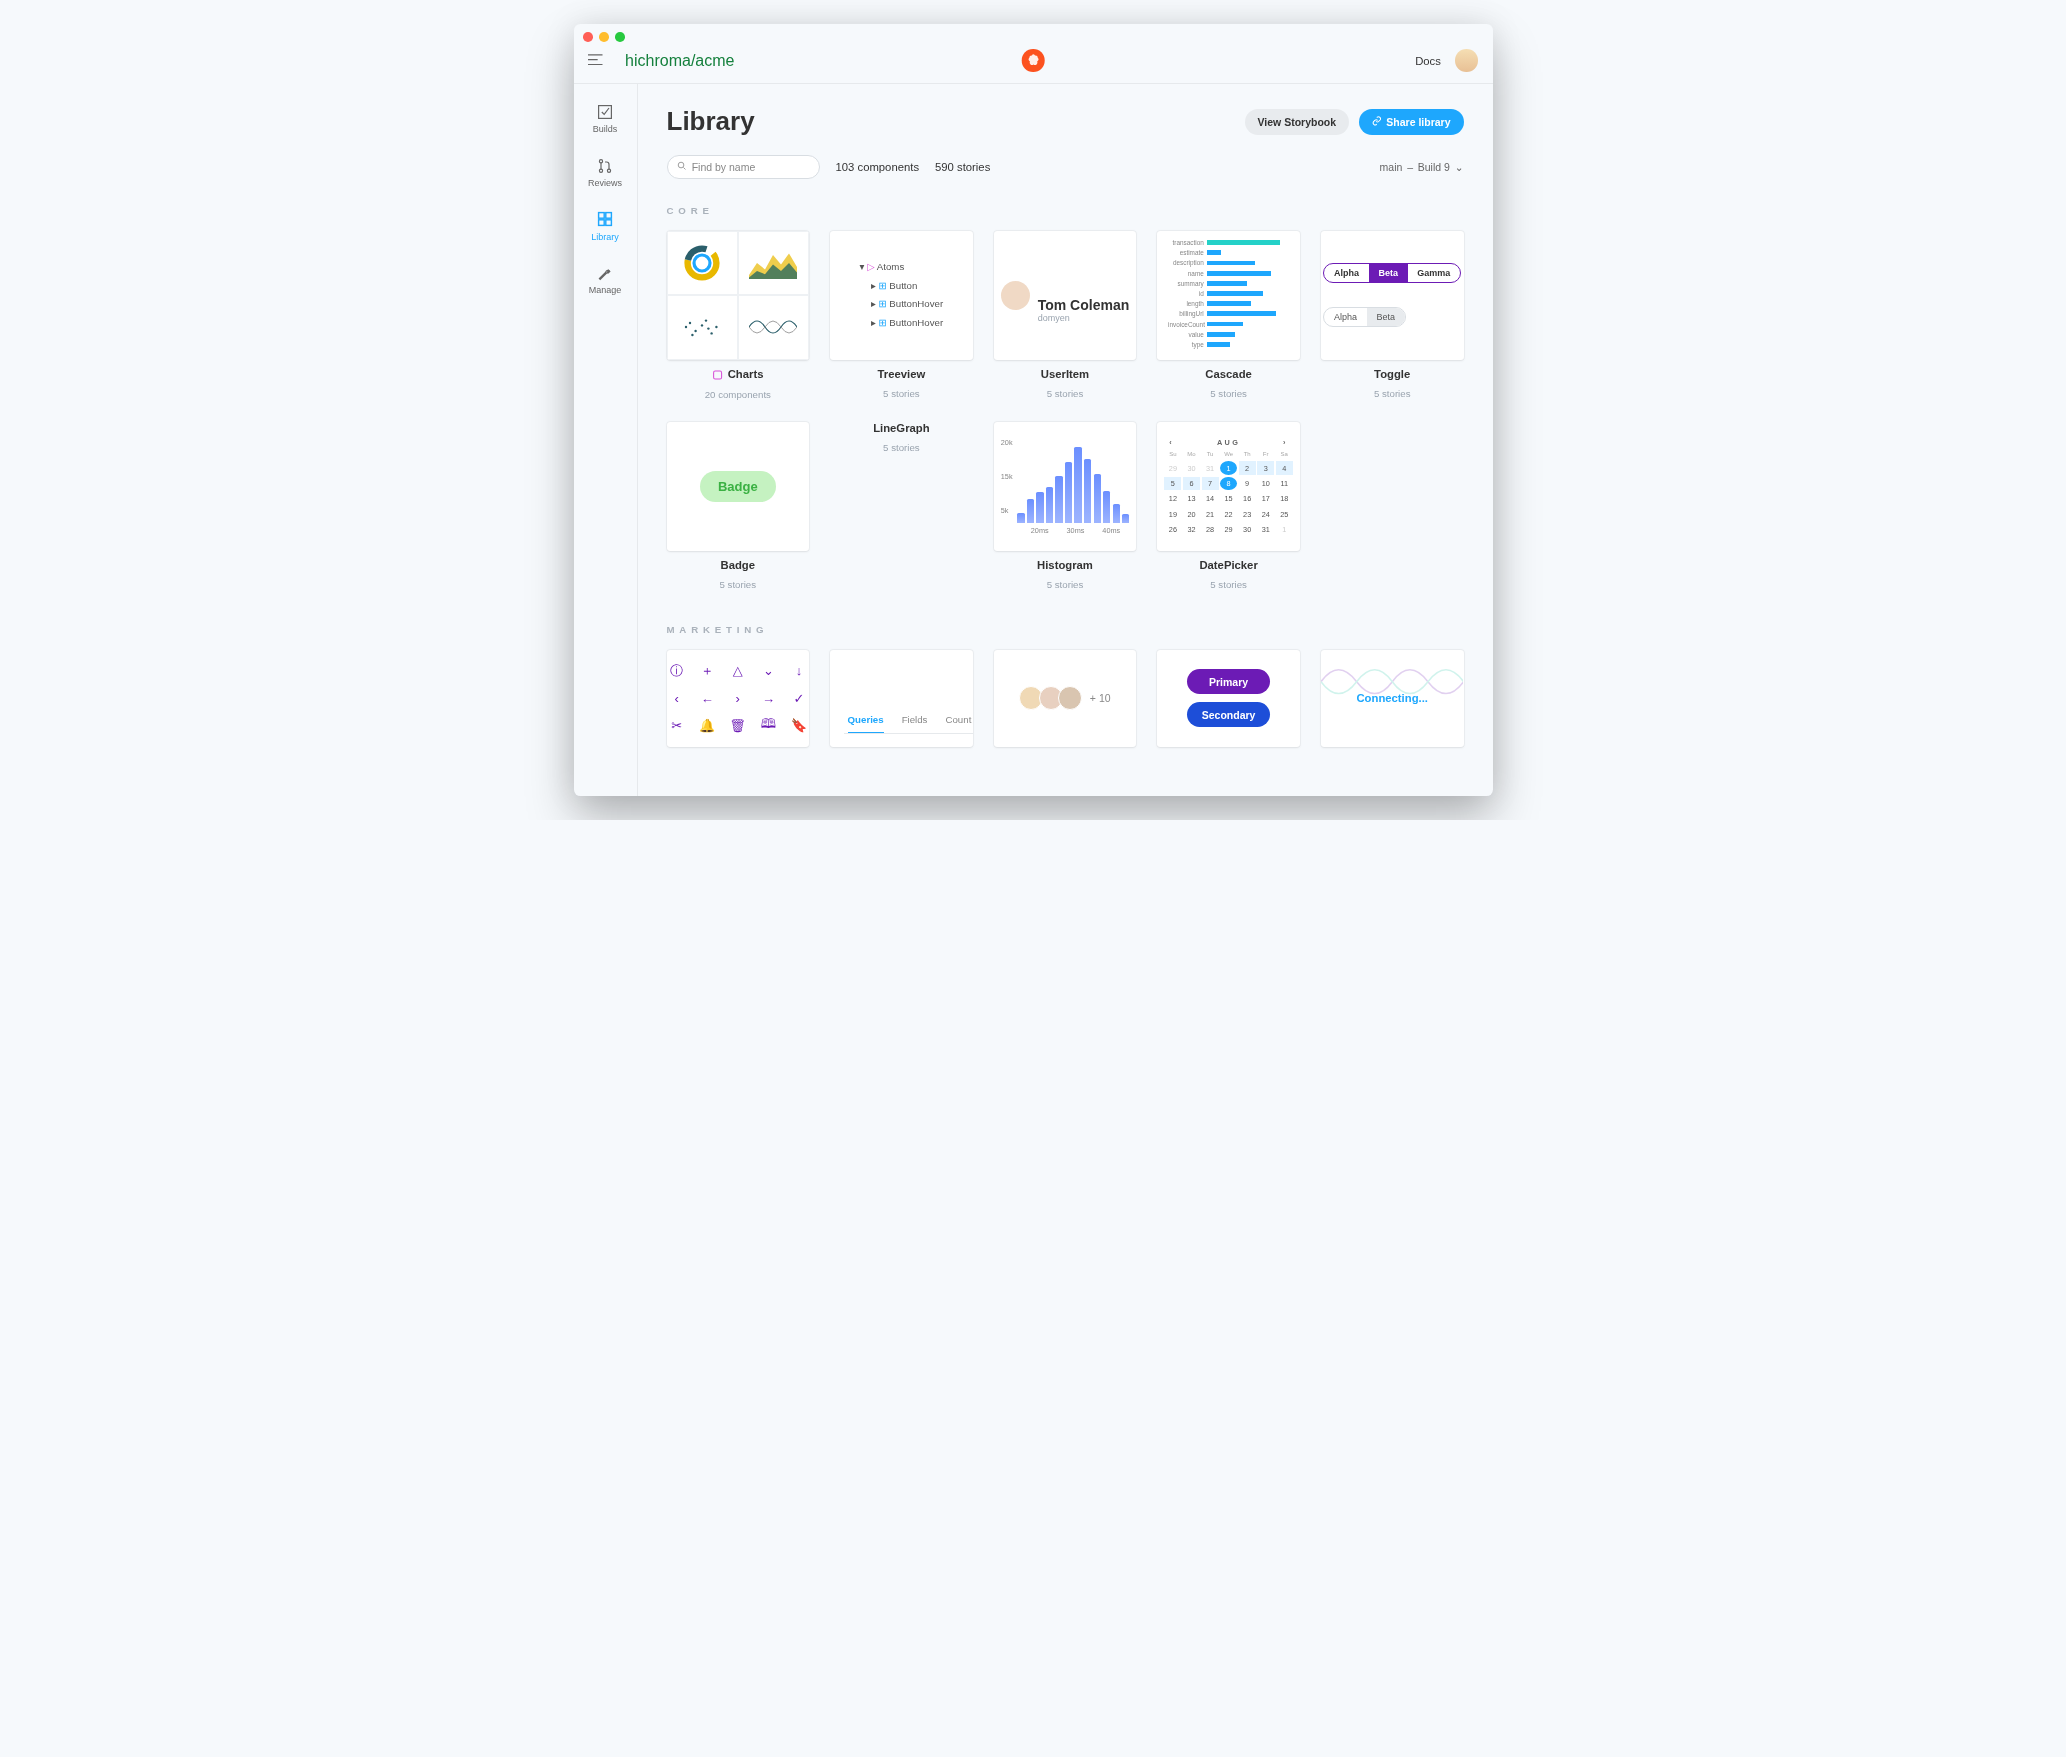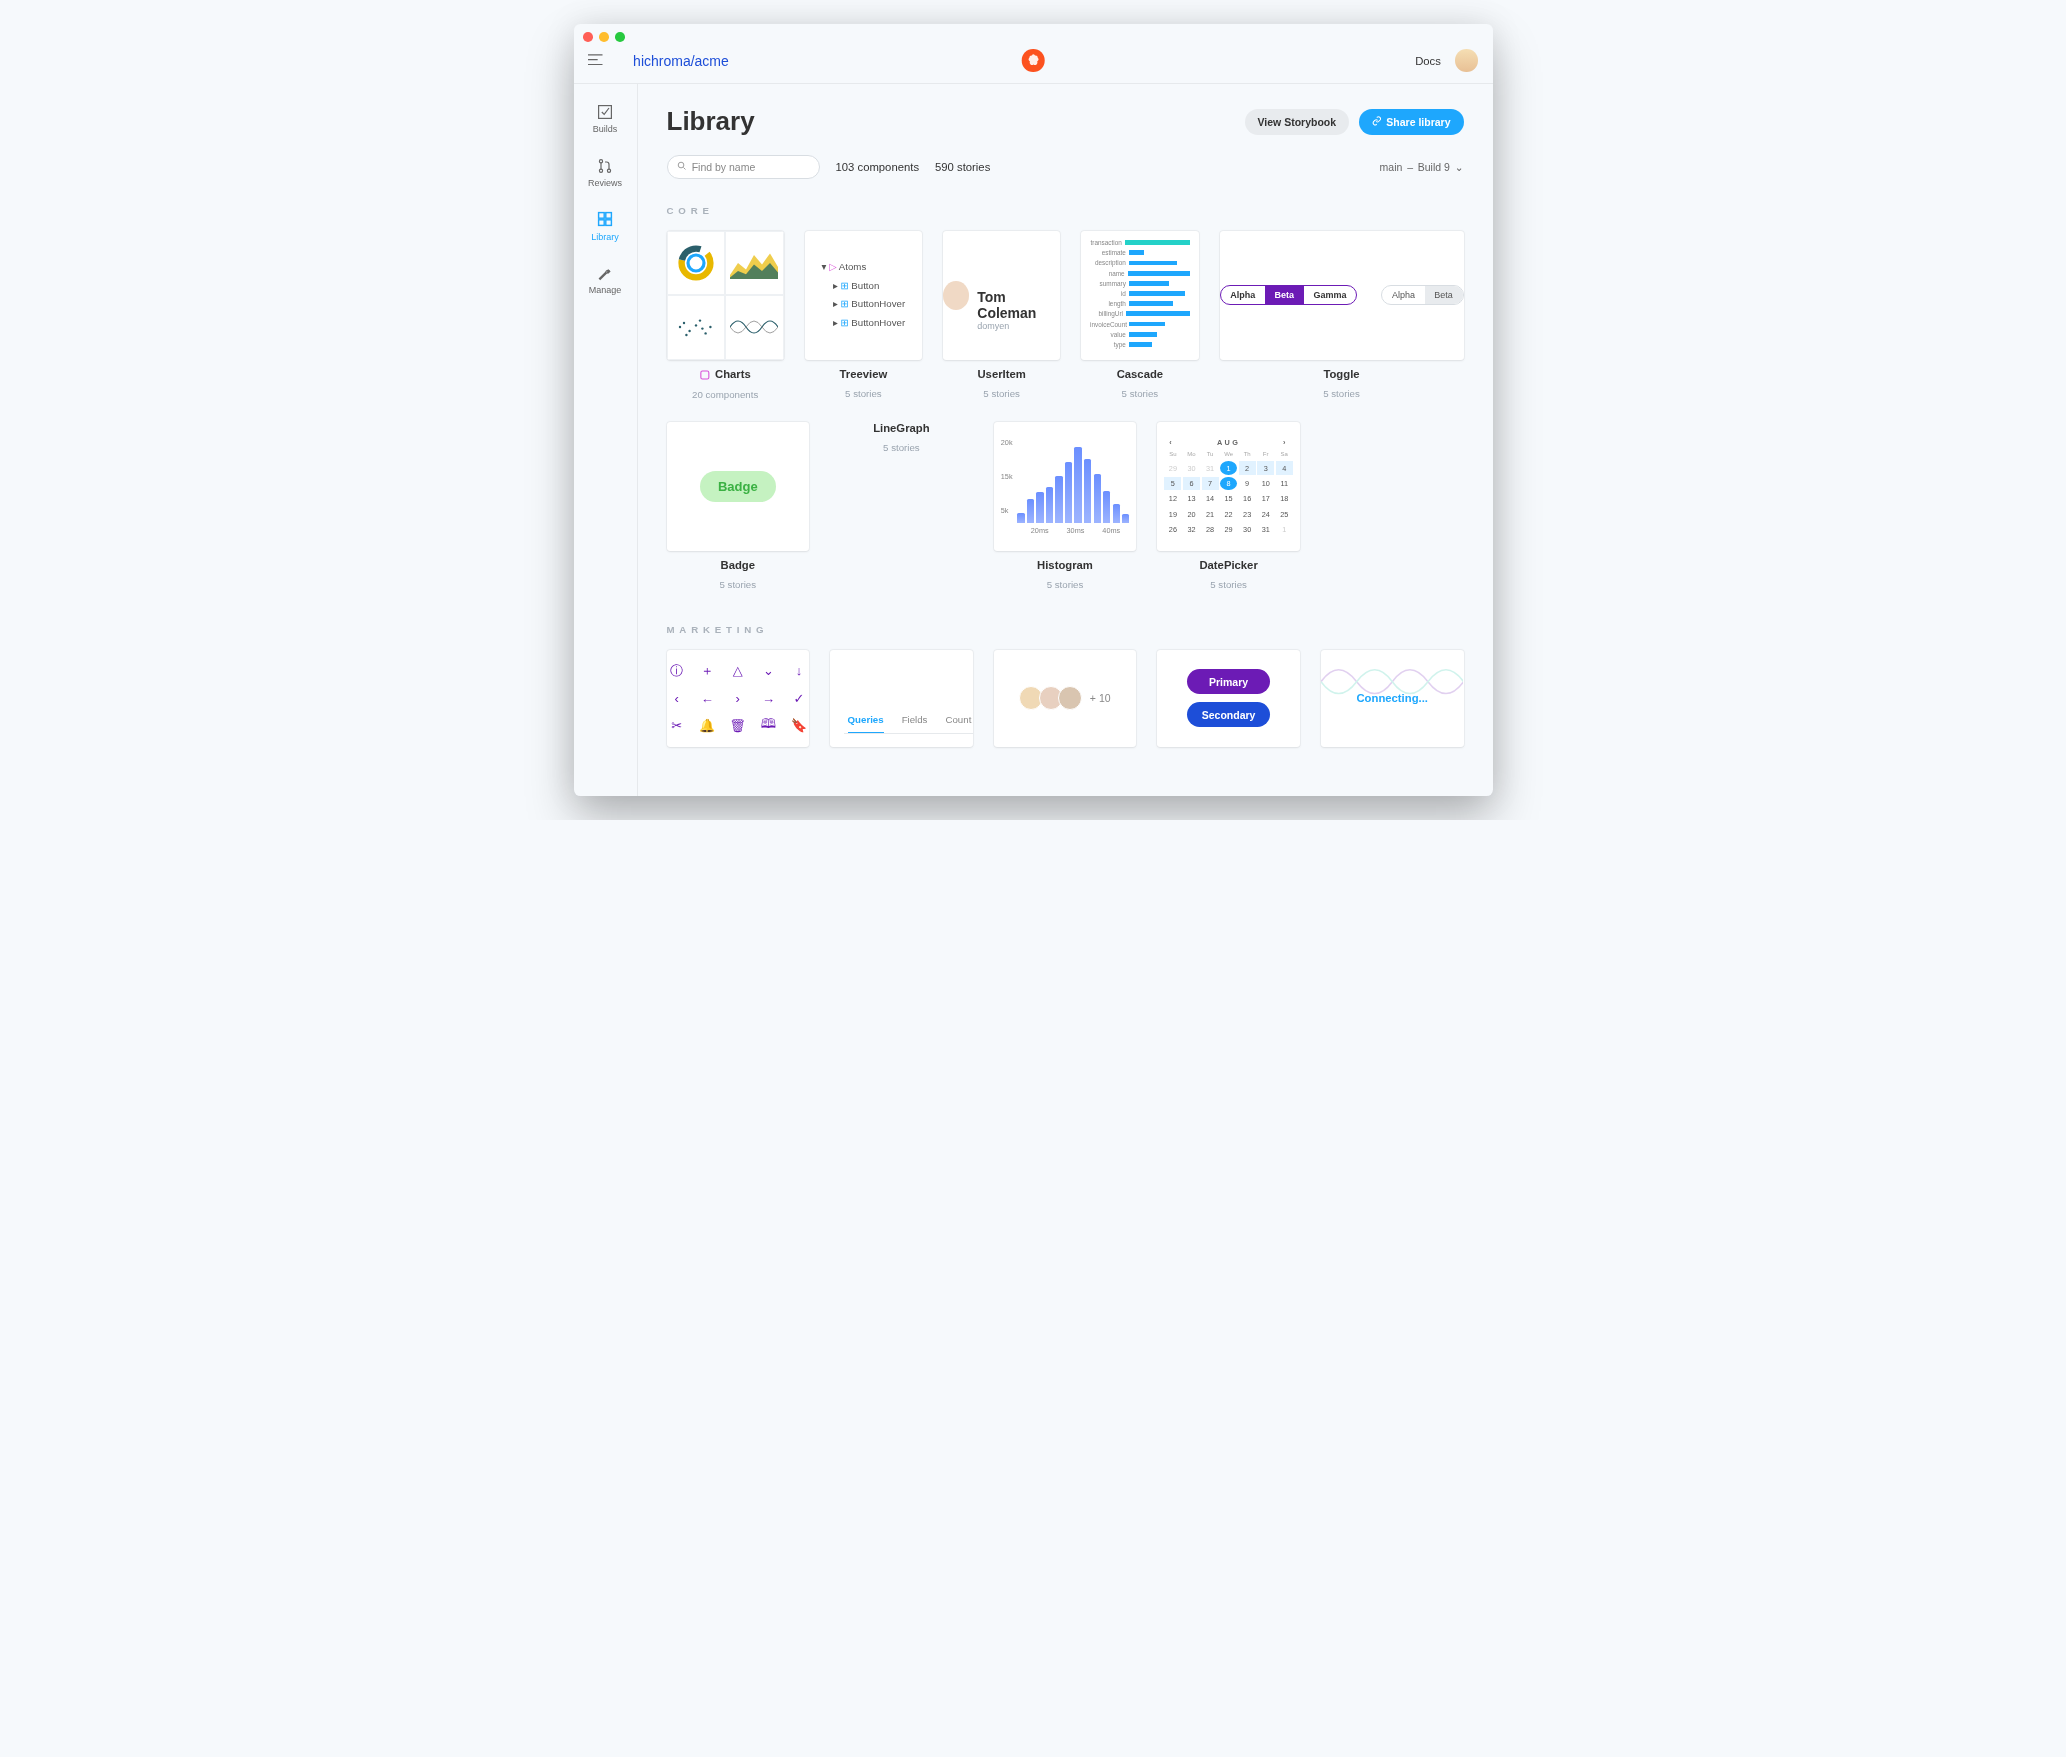--- a/index.html
+++ b/index.html
@@ -30,21 +30,21 @@
 .yellow { background: #ffbd2e; }
 .green { background: #27c93f; }
 .topbar {
   height: 45px;
   display: flex;
   align-items: center;
   padding: 0 14.5px;
   border-bottom: 0.8px solid #e6e9ec;
 }
 .hamburger { color: #666; margin-right: 22.6px; font-size: 14.5px; }
-.project { font-size: 14px; color: #1d4ed8; margin-left: 8px; }
+.project { font-size: 16px; color: #15803d; }
 .center-logo {
   position: absolute;
   left: 50%;
   transform: translateX(-50%);
   width: 22.6px; height: 22.6px;
   background: #FC521F;
   border-radius: 50%;
   display: flex; align-items: center; justify-content: center;
   color: #fff; font-weight: bold;
 }
@@ -124,21 +124,21 @@
 .user-item { display: flex; align-items: center; gap: 8px; }
 .user-av { width: 29px; height: 29px; border-radius: 50%; background: #f0d9c5; }
 .user-name { font-weight: 700; font-size: 14px; margin-top: 29px; }
 .user-handle { font-size: 9px; color: #9aa4af; }
 
 .cascade { width: 85%; font-size: 6.4px; color: #888; }
 .cascade-row { display: flex; align-items: center; margin-bottom: 3.2px; }
 .cascade-row span { width: 39px; text-align: right; padding-right: 3.2px; }
 .bar { height: 4.8px; background: #1ea7fd; }
 
-.toggle-stack { display: flex; flex-direction: row; gap: 24px; align-items: flex-end; }
+.toggle-stack { display: flex; flex-direction: column; gap: 24px; align-items: flex-start; }
 .pill-group { display: flex; border: 1.2px solid #6c1bb5; border-radius: 14.5px; overflow: hidden; font-size: 9px; font-weight: 600; }
 .pill-group span { padding: 4px 9.7px; }
 .pill-group .sel { background: #6c1bb5; color: #fff; }
 .pill-group2 { display: flex; border: 0.8px solid #d8dde2; border-radius: 14.5px; overflow: hidden; font-size: 9px; }
 .pill-group2 span { padding: 4px 9.7px; color: #555; }
 .pill-group2 .sel { background: #e8ebee; }
 
 .badge { background: #c5f2c1; color: #3bb143; font-weight: 800; padding: 8px 18px; border-radius: 16px; font-size: 13px; }
 
 .linegraph { width: 90%; height: 70%; position: relative; }

